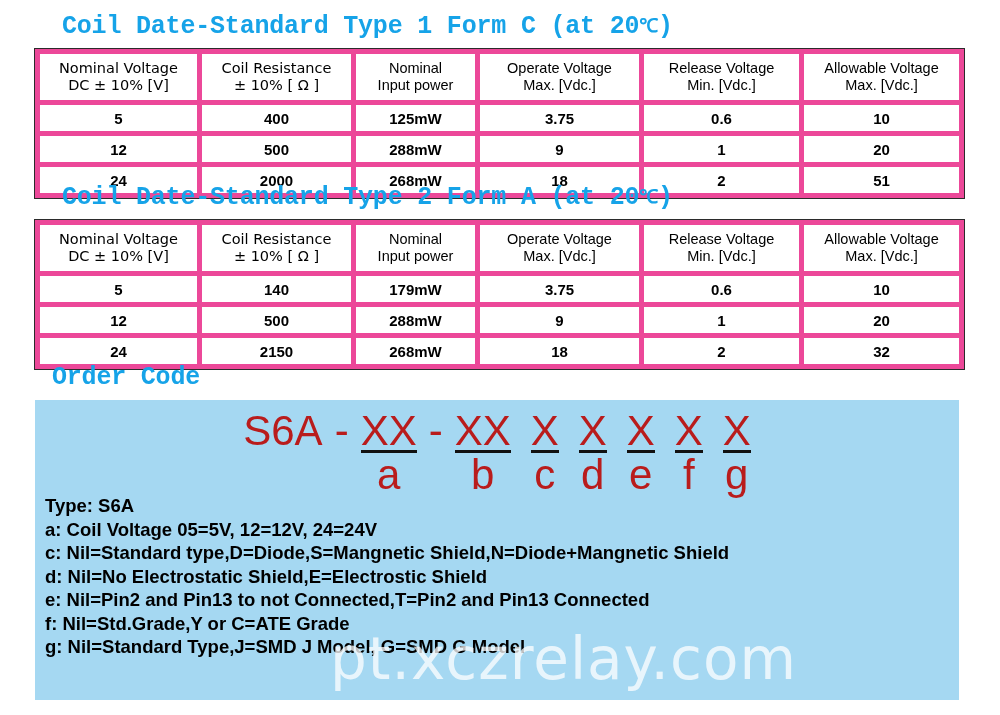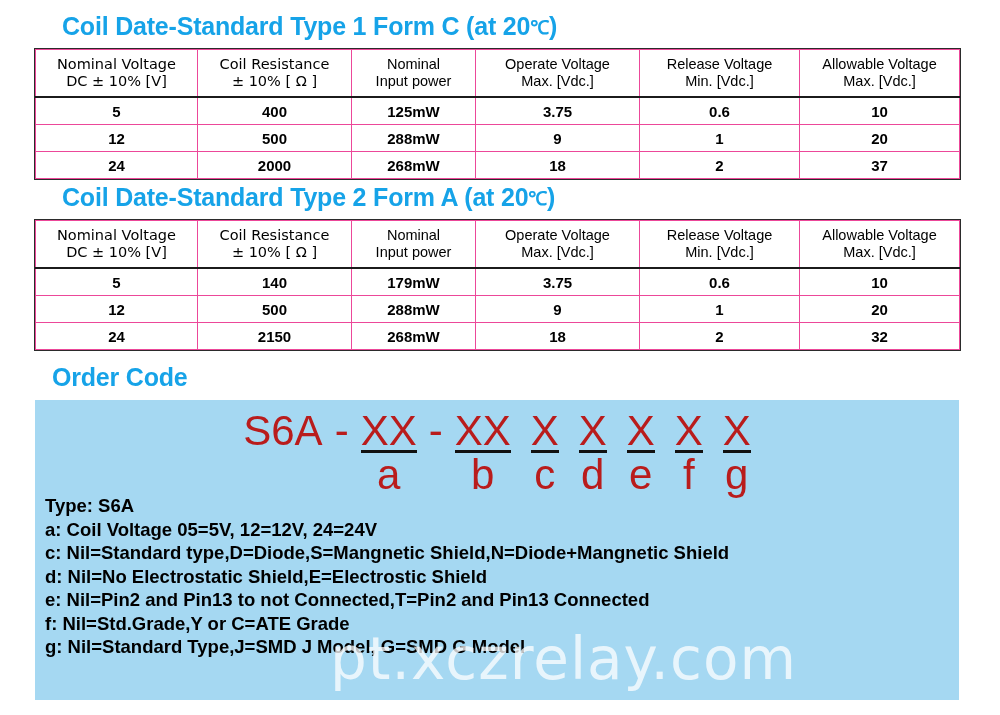--- a/index.html
+++ b/index.html
@@ -21,37 +21,37 @@
   }
 
   
   .section-title {
     position: absolute;
     color: #16a3e8;
     font-weight: bold;
     font-size: 25px;
     letter-spacing: -0.2px;
     white-space: nowrap;
-    font-family: Liberation Sans, sans-serif;
+    font-family: Liberation Mono, monospace;
   }
   .section-title .degc {
     font-size: 19px;
     font-weight: bold;
     vertical-align: 1px;
   }
 
   
   table.spec {
     position: absolute;
     border-collapse: collapse;
     table-layout: fixed;
     background: #ffffff;
   }
   table.spec td, table.spec th {
-    border: 1px solid #ec4899;
+    border: 5px solid #ec4899;
     text-align: center;
     vertical-align: middle;
     color: #000000;
     font-weight: normal;
     padding: 0;
   }
   table.spec thead th {
     font-size: 14.5px;
     line-height: 17px;
     height: 46px;
@@ -204,21 +204,21 @@
         <td>9</td>
         <td>1</td>
         <td>20</td>
       </tr>
       <tr>
         <td>24</td>
         <td>2000</td>
         <td>268mW</td>
         <td>18</td>
         <td>2</td>
-        <td>37</td>
+        <td>51</td>
       </tr>
     </tbody>
   </table>
 
   <div class="section-title" style="left:62px; top:183px;">
     <span>Coil Date-Standard Type 2 Form A (at 20</span><span class="degc">℃</span><span>)</span>
   </div>
 
   <table class="spec" style="left:35px; top:220px; width:924px;">
     <colgroup>

